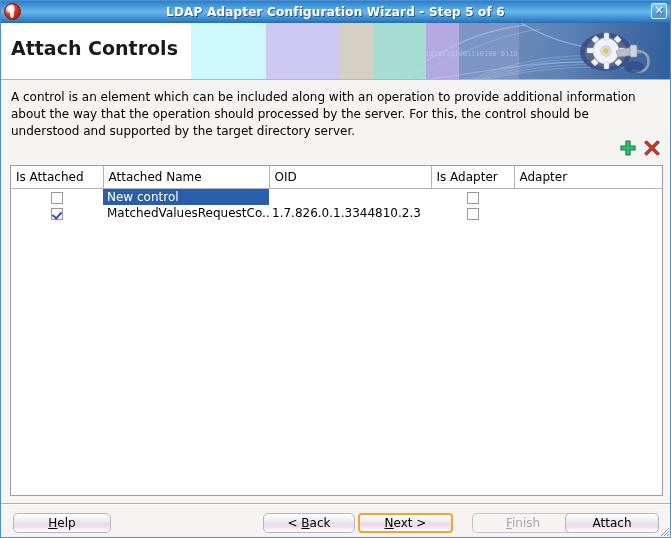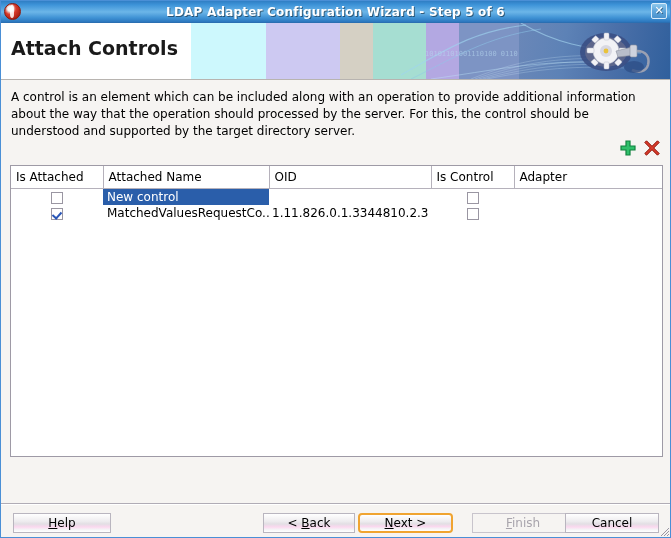--- a/index.html
+++ b/index.html
@@ -158,21 +158,21 @@
     cursor: pointer;
     display: block;
   }
 
   
   #table-wrap {
     position: absolute;
     left: 9px;
     top: 164px;
     width: 653px;
-    height: 292px;
+    height: 331px;
     box-sizing: border-box;
     border: 1px solid #9e9aa6;
     background: #ffffff;
     overflow: hidden;
   }
   table.grid {
     border-collapse: collapse;
     width: 100%;
     table-layout: fixed;
     font-size: 12px;
@@ -259,21 +259,21 @@
     width: 671px;
     height: 34px;
     background: #f6f4f2;
   }
   .btn {
     position: absolute;
     top: 8px;
     height: 20px;
     box-sizing: border-box;
     border: 1px solid #b9b5bf;
-    border-radius: 0;
+    border-radius: 5px;
     background: linear-gradient(to bottom, #ffffff 0%, #eeecef 40%, #e2dfe4 55%, #fbd8ef 72%, #f5f3f6 86%, #ffffff 100%);
     font-size: 12px;
     color: #000000;
     text-align: center;
     line-height: 18px;
     cursor: pointer;
     font-family: "DejaVu Sans", "Liberation Sans", sans-serif;
     white-space: nowrap;
     overflow: hidden;
     padding: 0;
@@ -380,21 +380,21 @@
           <col class="col-name">
           <col class="col-oid">
         <col class="col-critical">
           <col class="col-values">
       </colgroup>
       <thead>
         <tr>
           <th>Is Attached</th>
           <th>Attached Name</th>
           <th>OID</th>
-          <th>Is Control</th>
+          <th>Is Adapter</th>
           <th>Adapter</th>
         </tr>
       </thead>
       <tbody>
         <tr>
           <td class="cb-cell">
             <span class="cbx" id="cb-attached-0"></span>
           </td>
           <td>
             <span class="cell-text selected">New control</span>
@@ -410,21 +410,21 @@
           </td>
         </tr>
         <tr>
           <td class="cb-cell">
             <span class="cbx checked" id="cb-attached-1"></span>
           </td>
           <td>
             <span class="cell-text">MatchedValuesRequestCo...</span>
           </td>
           <td>
-            <span class="oid-text">1.11.826.0.1.3344810.2.3</span>
+            <span class="oid-text">1.7.826.0.1.3344810.2.3</span>
           </td>
           <td class="cb-cell">
             <span class="cbx" id="cb-critical-1"></span>
           </td>
           <td>
             <span class="cell-text"></span>
           </td>
         </tr>
       </tbody>
     </table>
@@ -433,21 +433,21 @@
   <div id="footer-sep"></div>
   <div id="footer">
     <button class="btn" id="btn-help"><span></span><span class="mn">H</span><span>elp</span></button>
 
     <button class="btn" id="btn-back"><span>&lt; </span><span class="mn">B</span><span>ack</span></button>
 
     <button class="btn" id="btn-next"><span></span><span class="mn">N</span><span>ext &gt;</span></button>
 
     <button class="btn" id="btn-finish" disabled=""><span></span><span class="mn">F</span><span>inish</span></button>
 
-    <button class="btn" id="btn-cancel"><span></span><span class="mn"></span><span>Cancel</span></button>
+    <button class="btn" id="btn-cancel"><span></span><span class="mn"></span><span>Attach</span></button>
 
     <svg id="resize-grip" viewBox="0 0 12 12">
       <g stroke="#9a96a2" stroke-width="1">
         <line x1="11" y1="3" x2="3" y2="11"></line>
         <line x1="11" y1="6" x2="6" y2="11"></line>
         <line x1="11" y1="9" x2="9" y2="11"></line>
       </g>
     </svg>
   </div>
 

